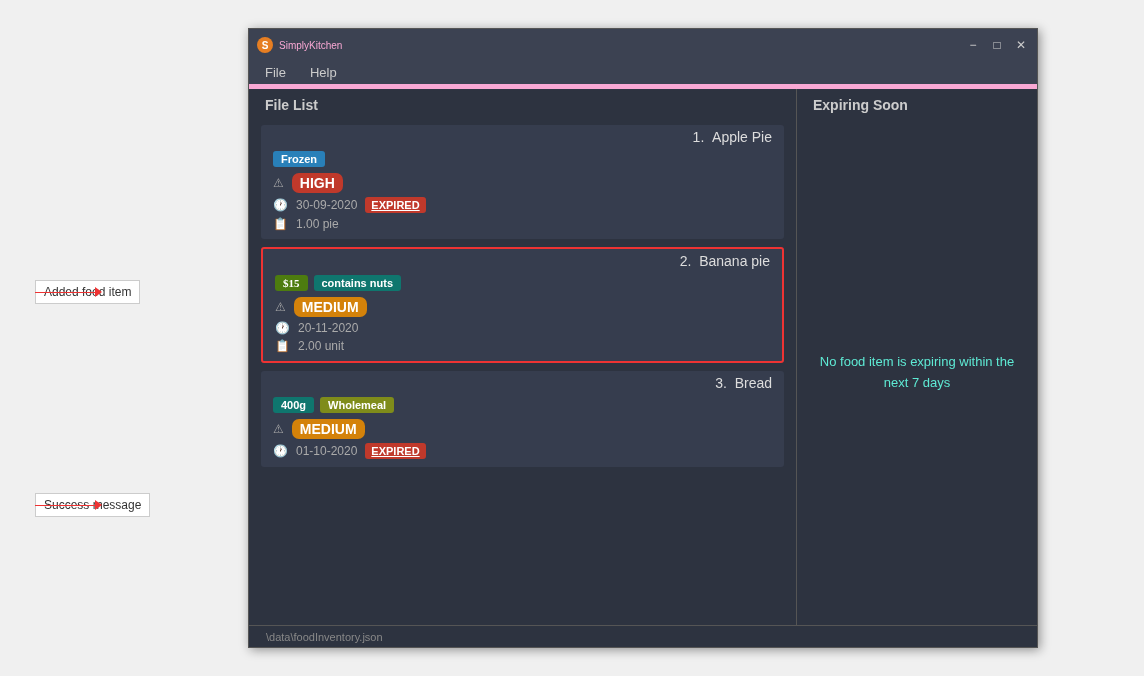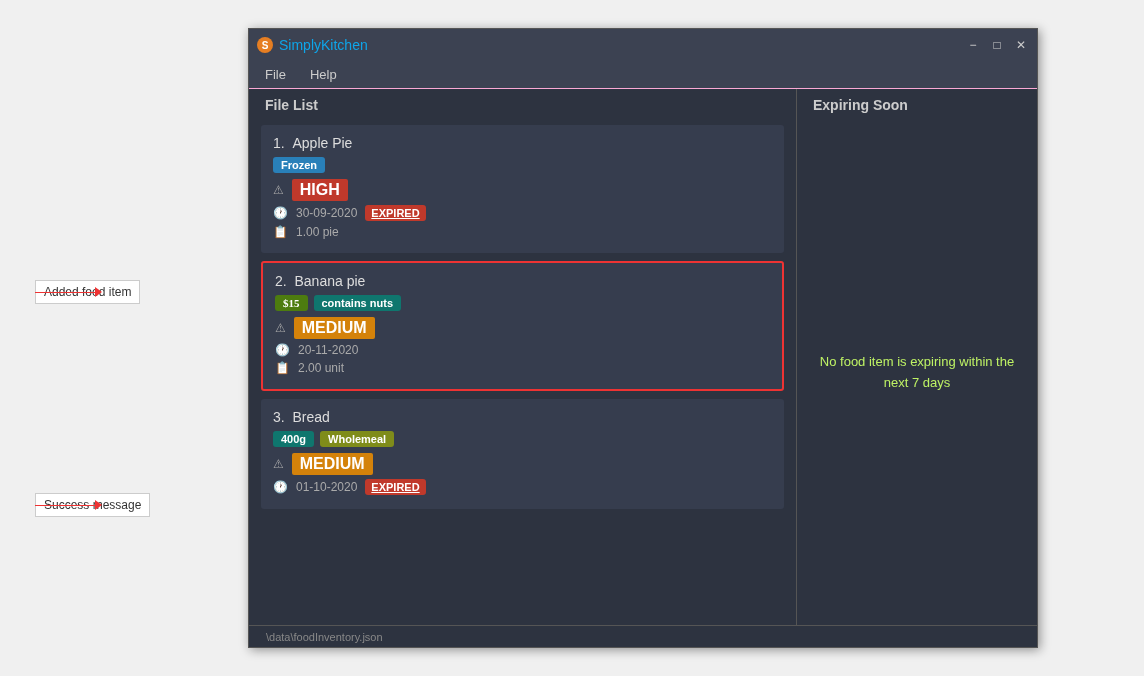--- a/index.html
+++ b/index.html
@@ -80,22 +80,22 @@
       background: #e67e22;
       border-radius: 50%;
       display: flex;
       align-items: center;
       justify-content: center;
       font-size: 10px;
       color: white;
       font-weight: bold;
     }
     .titlebar-title {
-      font-size: 14px;
-      color: #0ea5e9;
+      font-size: 10px;
+      color: #f9a8d4;
       flex: 1;
     }
     .titlebar-controls {
       display: flex;
       gap: 8px;
     }
     .titlebar-btn {
       width: 16px;
       height: 16px;
       display: flex;
@@ -107,21 +107,21 @@
     }
 
     
     .menubar {
       background: #3c4252;
       height: 28px;
       display: flex;
       align-items: center;
       padding: 0 12px;
       gap: 16px;
-      border-bottom: 1px solid #f9a8d4;
+      border-bottom: 5px solid #f9a8d4;
       flex-shrink: 0;
     }
     .menubar-item {
       color: #ccc;
       font-size: 13px;
       cursor: pointer;
       padding: 2px 4px;
     }
 
     
@@ -166,22 +166,23 @@
       background: #2d3340;
     }
     .food-list-scroll::-webkit-scrollbar-thumb {
       background: #555;
     }
 
     
     .food-item {
       background: #363d4e;
       border-radius: 3px;
-      padding: 10px 12px;
+      padding: 4px 12px;
       margin-bottom: 8px;
+      text-align: right;
     }
     .food-item.highlighted {
       border: 2px solid #e33;
     }
     .food-item-name {
       color: #ddd;
       font-size: 14px;
       font-weight: 500;
       margin-bottom: 6px;
     }
@@ -206,22 +207,22 @@
     .info-row {
       display: flex;
       align-items: center;
       gap: 8px;
       margin-bottom: 4px;
       color: #aaa;
       font-size: 12px;
     }
     .priority-badge {
       padding: 2px 8px;
-      border-radius: 2px;
-      font-size: 16px;
+      border-radius: 7px;
+      font-size: 14px;
       font-weight: 700;
       color: white;
     }
     .priority-high { background: #c0392b; }
     .priority-medium { background: #d4820a; }
 
     .expired-badge {
       background: #c0392b;
       color: white;
       font-size: 11px;
@@ -242,21 +243,21 @@
       display: flex;
       flex-direction: column;
       flex-shrink: 0;
     }
     .expiring-content {
       flex: 1;
       display: flex;
       align-items: center;
       justify-content: center;
       text-align: center;
-      color: #bef264;
+      color: #5eead4;
       font-size: 13px;
       padding: 20px;
       line-height: 1.6;
     }
 
     
     .console-area {
       border-top: 1px solid #555;
       flex-shrink: 0;
     }

